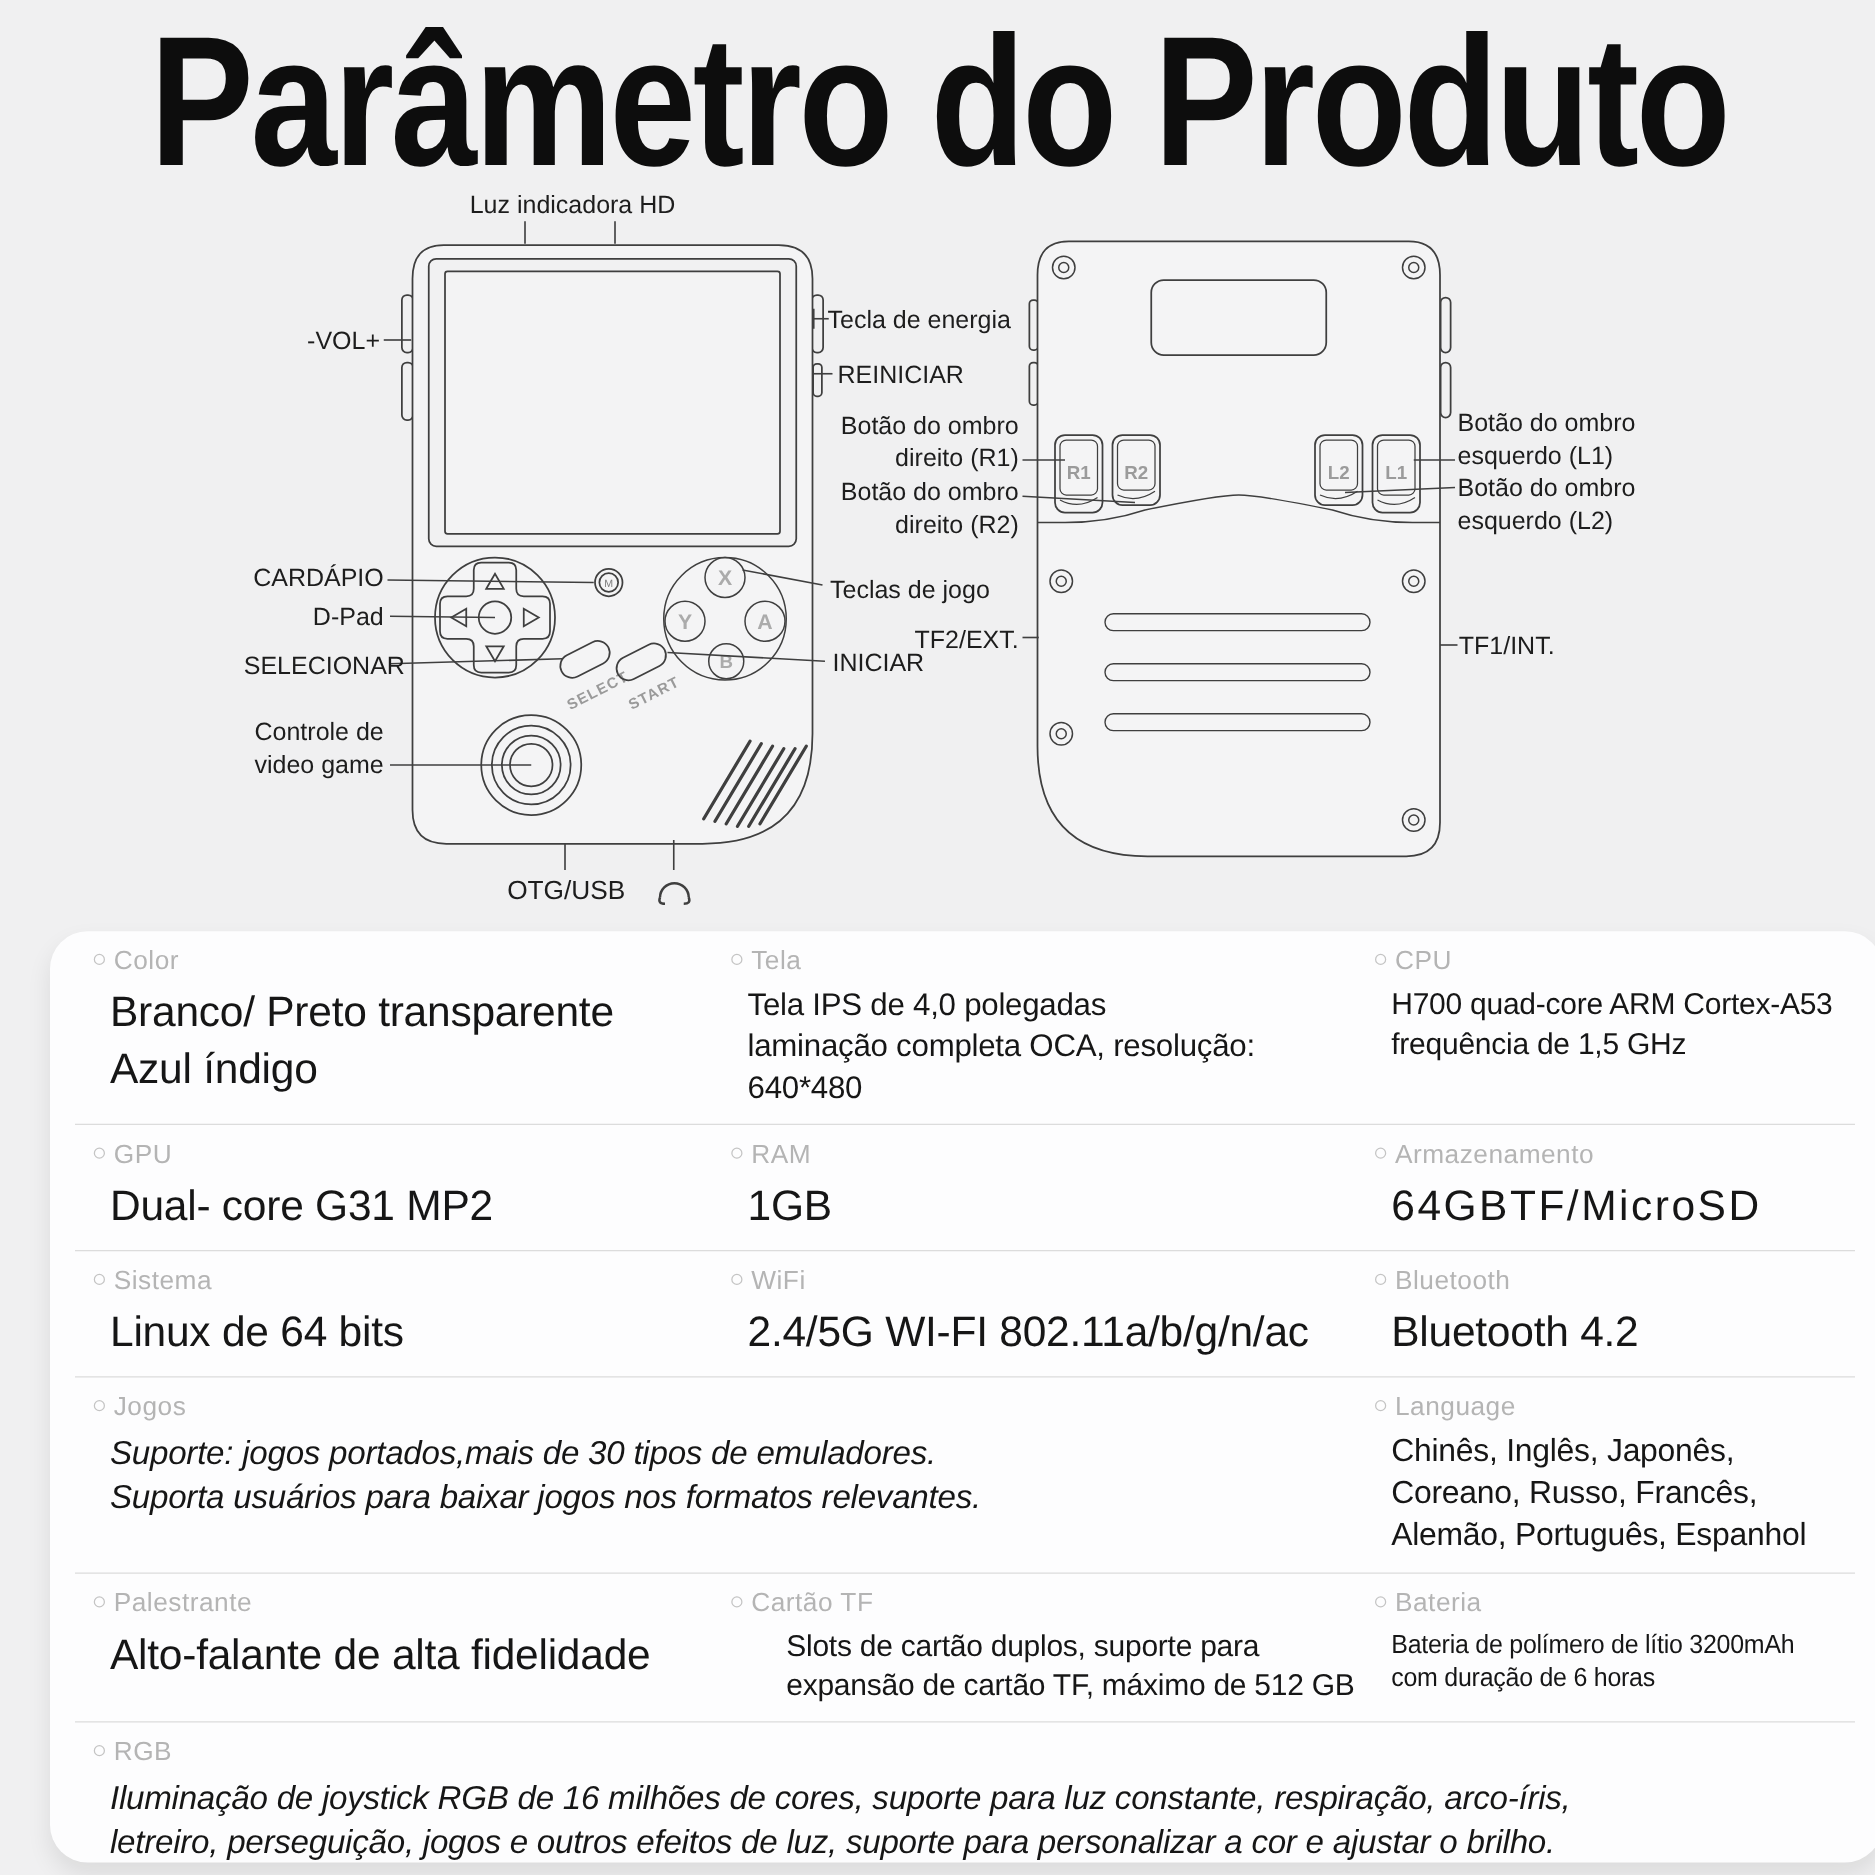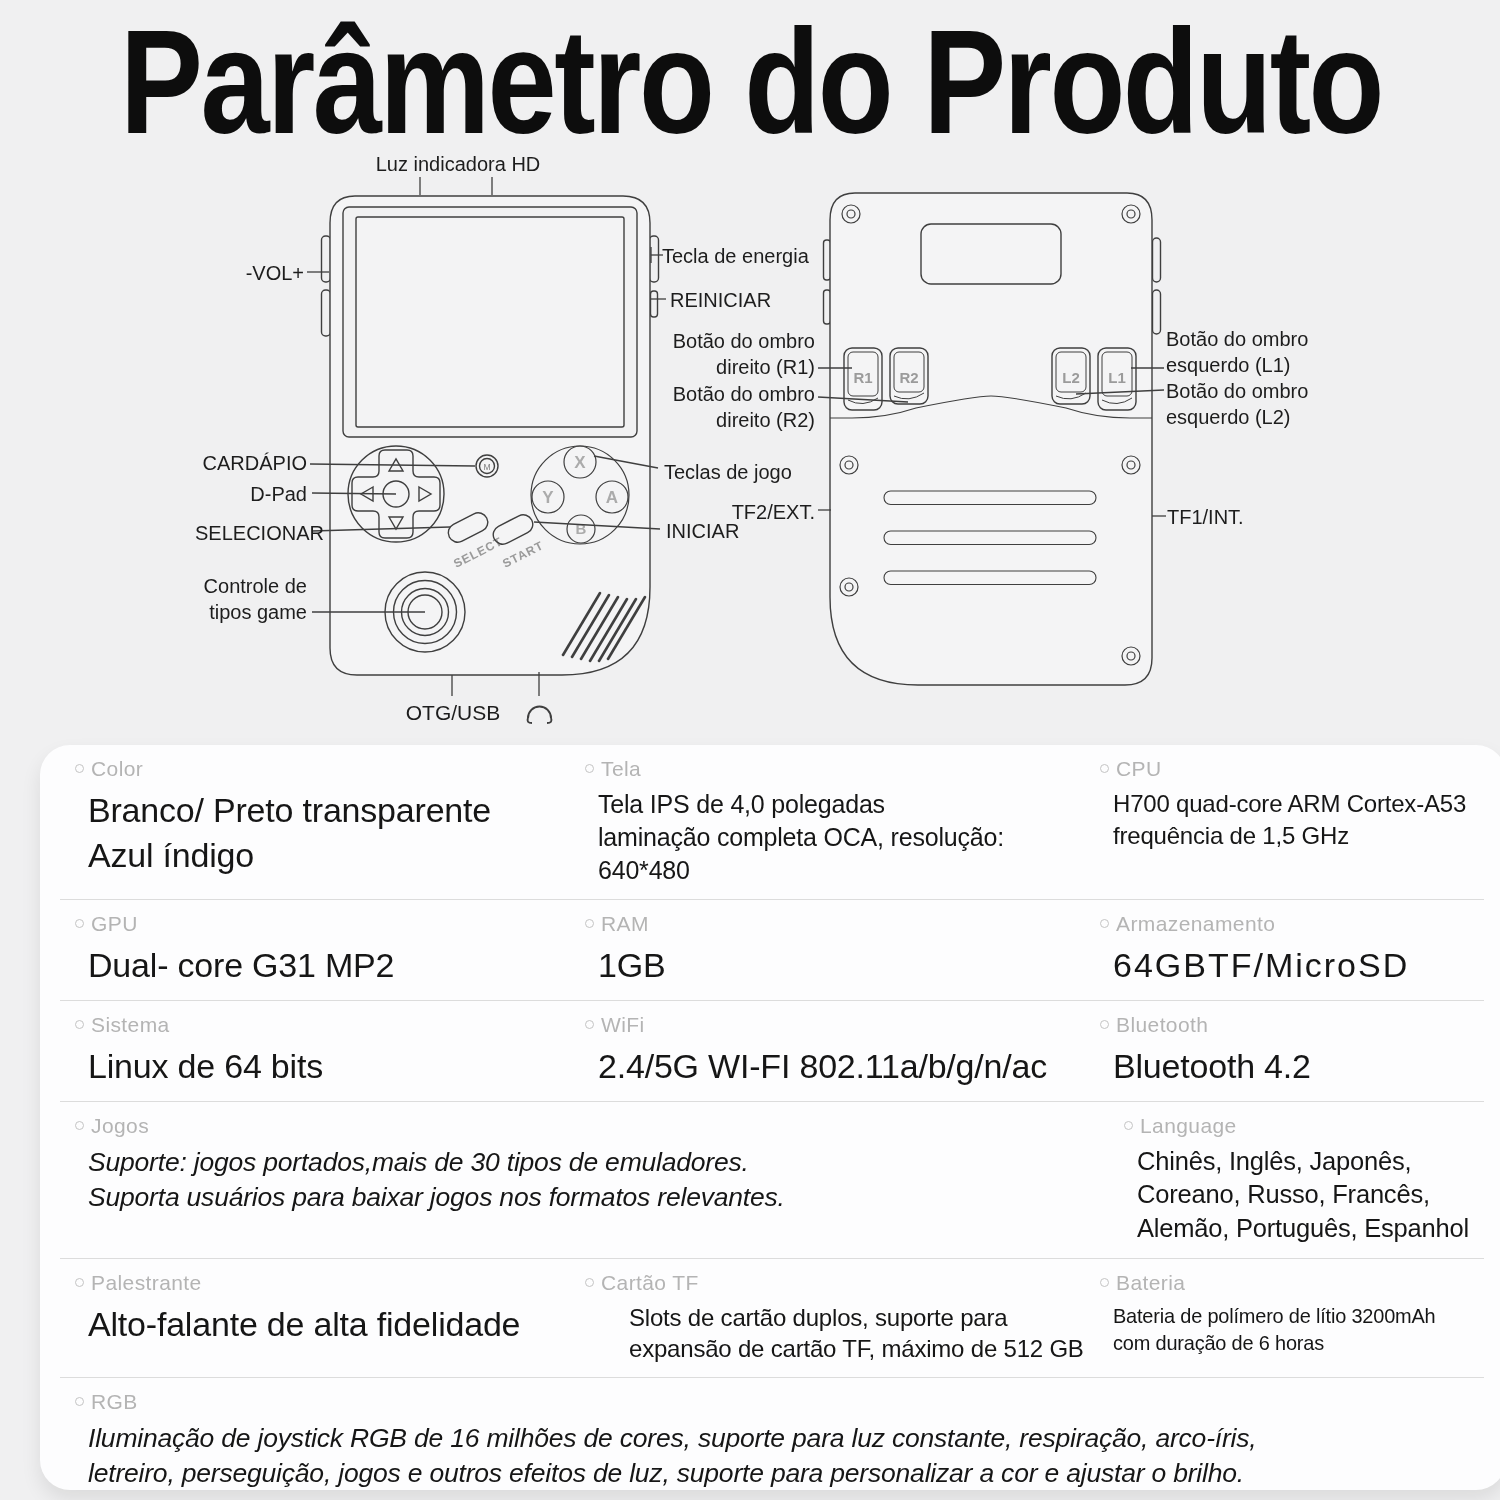--- a/index.html
+++ b/index.html
@@ -55,21 +55,21 @@
   
   .panel{
     position:absolute;left:40px;top:745px;width:1466px;height:745px;
     background:#fdfdfe;border-radius:30px;
     box-shadow:0 10px 20px rgba(0,0,0,0.09);
     box-sizing:border-box;
     padding:0 22px 0 20px;
   }
   .spec-row{display:flex;border-bottom:1px solid #dcdcdc;padding-left:15px;box-sizing:border-box;}
   .rr1{min-height:113px;} .rr2{min-height:84px;} .rr3{min-height:82px;}
-  .rr4{min-height:112px;gap:24px;} .rr5{min-height:110px;} .rr6{min-height:102px;}
+  .rr4{min-height:112px;} .rr5{min-height:110px;} .rr6{min-height:102px;}
   .cell{box-sizing:border-box;}
   .c1{width:510px;} .c2{width:515px;} .c3{flex:1;min-width:0;} .c12{width:1025px;} .cfull{flex:1;}
   .spec-head{margin-top:12px;font-size:21px;color:#b4b4b4;letter-spacing:0.4px;}
   .dot{display:inline-block;width:7px;height:7px;border:1.5px solid #c4c4c4;border-radius:50%;
        margin-right:7px;vertical-align:3px;}
   .spec-val{margin:7px 0 12px 13px;font-size:34px;color:#161616;line-height:1.32;
             white-space:pre-line;letter-spacing:-0.2px;}
   .val-md{font-size:24px;}
   .val-sm{font-size:21px;transform:scaleX(0.95);transform-origin:left top;}
   .val-tela{font-size:25px;}
@@ -238,21 +238,21 @@
       <line x1="539" y1="522" x2="539" y2="546"></line>
     </g>
   </svg>
 
   <div class="dlabel lb-hd c">Luz indicadora HD</div>
   <div class="dlabel lb-vol r">-VOL+</div>
   <div class="dlabel lb-menu r">CARDÁPIO</div>
   <div class="dlabel lb-dpad r">D-Pad</div>
   <div class="dlabel lb-sel r">SELECIONAR</div>
   <div class="dlabel lb-joy r">Controle de
-tipos game</div>
+video game</div>
   <div class="dlabel lb-otg c">OTG/USB</div>
   <div class="dlabel lb-pwr">Tecla de energia</div>
   <div class="dlabel lb-rst">REINICIAR</div>
   <div class="dlabel lb-r1 r">Botão do ombro
 direito (R1)</div>
   <div class="dlabel lb-r2 r">Botão do ombro
 direito (R2)</div>
   <div class="dlabel lb-keys">Teclas de jogo</div>
   <div class="dlabel lb-tf2 r">TF2/EXT.</div>
   <div class="dlabel lb-ini">INICIAR</div>

